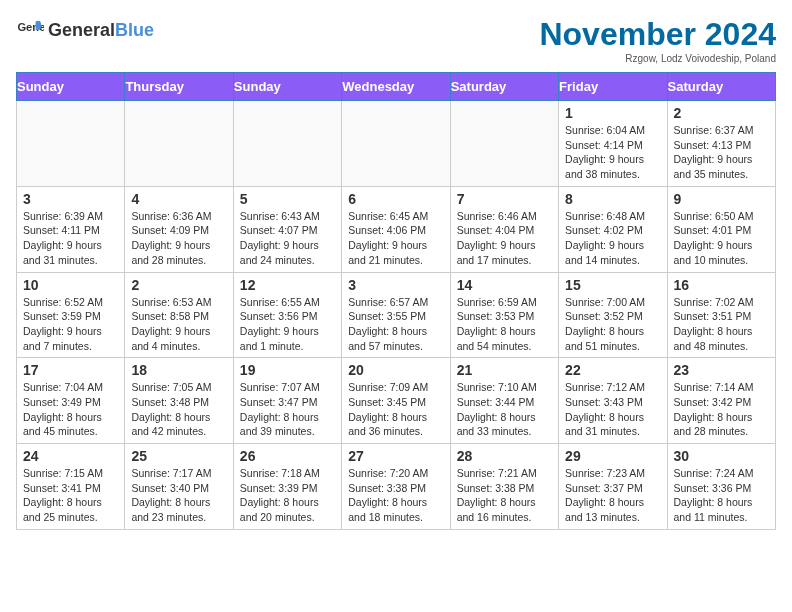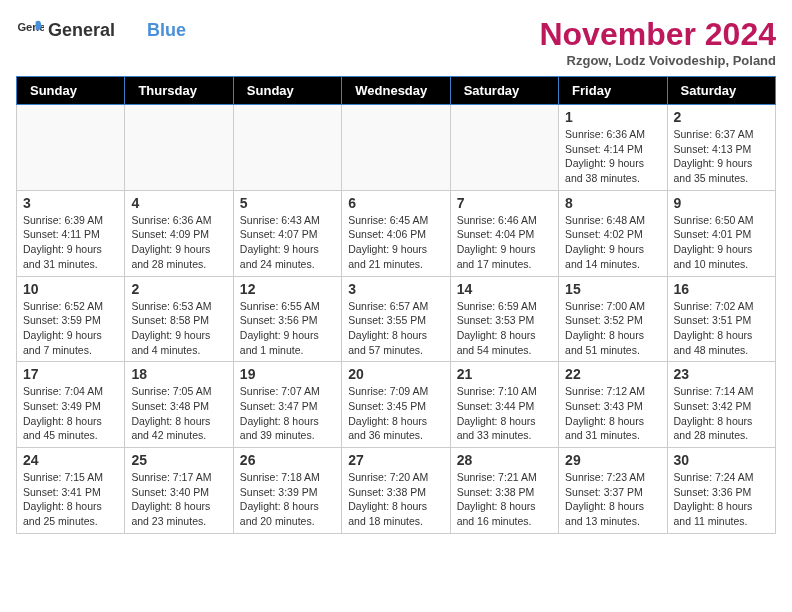--- a/index.html
+++ b/index.html
@@ -24,37 +24,36 @@
     .logo-icon {
       width: 28px;
       height: 28px;
     }
     .title-section {
       text-align: right;
     }
     .month-title {
       font-size: 32px;
       font-weight: bold;
-      color: #be185d;
+      color: #0369a1;
     }
     .location-title {
-      font-size: 13px;
+      font-size: 10px;
       color: #555;
-      font-weight: bold;
     }
     .calendar {
       width: 100%;
       border-collapse: collapse;
       font-size: 11px;
     }
     .calendar th {
-      background: #000000;
+      background: #8b5cf6;
       color: #fff;
       text-align: left;
-      padding: 6px 13px;
+      padding: 6px 0;
       font-size: 13px;
       font-weight: bold;
       border: 1px solid #3a80c9;
     }
     .calendar td {
       border: 1px solid #ccc;
       vertical-align: top;
       padding: 4px 6px;
       width: 108px;
       min-height: 80px;
@@ -82,21 +81,21 @@
 </head>
 <body>
 
 <div class="header-section">
   <div class="logo">
     <svg class="logo-icon" viewBox="0 0 40 40" xmlns="http://www.w3.org/2000/svg">
       <text x="2" y="22" font-size="16" font-weight="bold" fill="#333">General</text>
       <path d="M28 8 Q36 4 36 14 Q36 22 28 20 Z" fill="#4a90d9"></path>
     </svg>
     <div>
-      <span style="font-size:18px;font-weight:bold;color:#333;">General</span><span style="font-size:18px;font-weight:bold;color:#4a90d9;margin-left:32px;">Blue</span>
+      <span style="font-size:18px;font-weight:bold;color:#333;">General</span><span style="font-size:18px;font-weight:bold;color:#4a90d9;">Blue</span>
     </div>
   </div>
   <div class="title-section">
     <div class="month-title">November 2024</div>
     <div class="location-title">Rzgow, Lodz Voivodeship, Poland</div>
   </div>
 </div>
 
 <table class="calendar">
   <thead>
@@ -112,21 +111,21 @@
   </thead>
   <tbody id="calendar-body">
   <tr class="week-row">
         <td class="empty"></td>
         <td class="empty"></td>
         <td class="empty"></td>
         <td class="empty"></td>
         <td class="empty"></td>
         <td>
           <span class="day-number">1</span>
-          <div class="day-info">Sunrise: 6:36 AM
+          <div class="day-info">Sunrise: 6:04 AM
 Sunset: 4:14 PM
 Daylight: 9 hours and 38 minutes.</div>
         </td>
         <td>
           <span class="day-number">2</span>
           <div class="day-info">Sunrise: 6:37 AM
 Sunset: 4:13 PM
 Daylight: 9 hours and 35 minutes.</div>
         </td>
       </tr>

